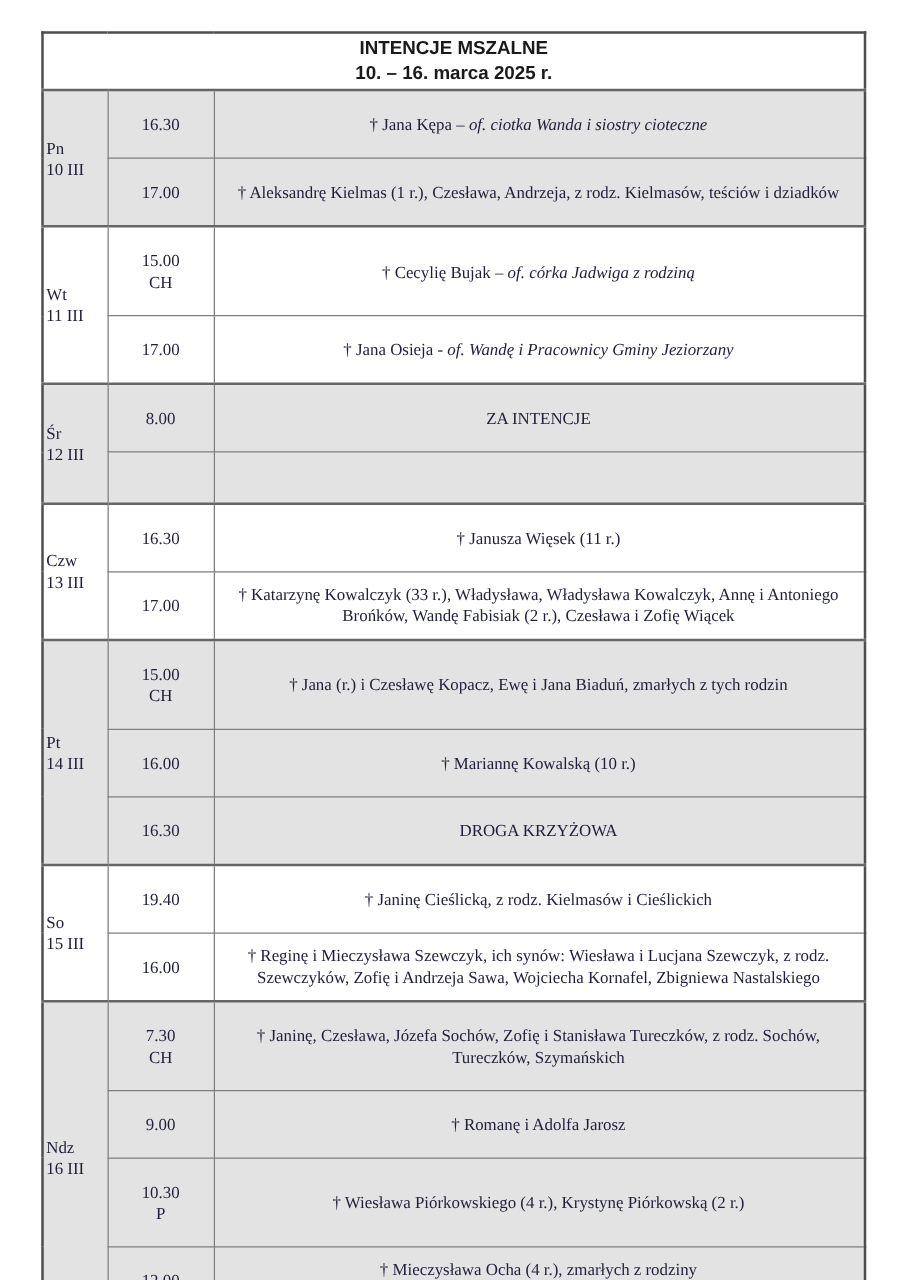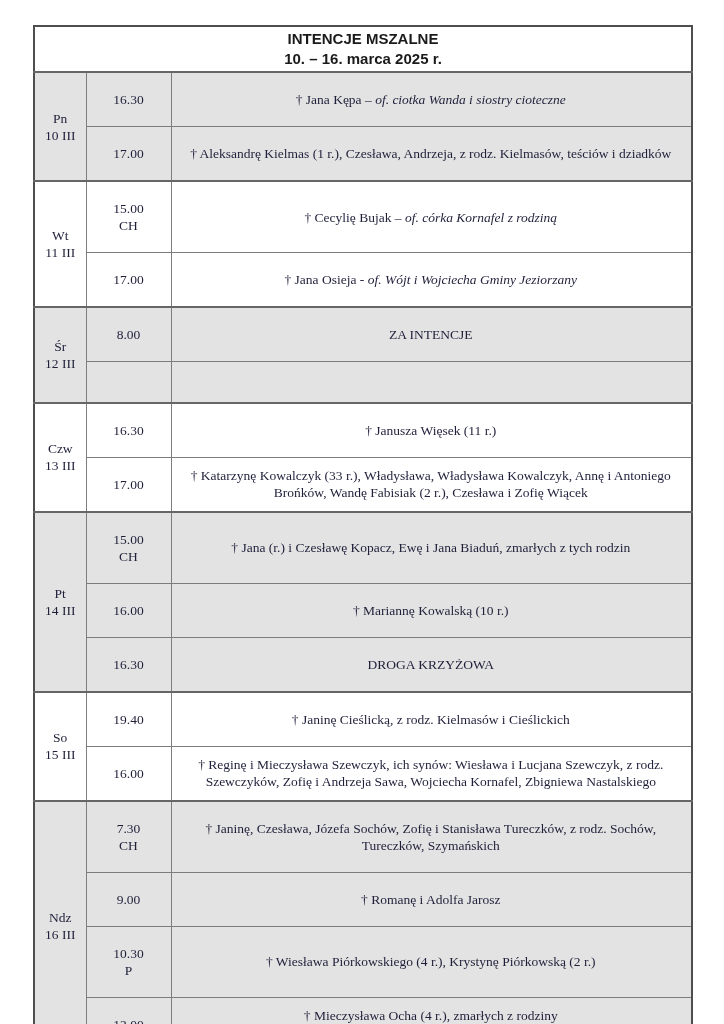--- a/index.html
+++ b/index.html
@@ -42,21 +42,20 @@
     background:#ffffff;
     text-align:center;
     font-family:"Liberation Sans", sans-serif;
     font-weight:bold;
     font-size:15px;
     line-height:20px;
     color:#1a1a1a;
     padding:2px 4px;
   }
   td.day-cell {
-    text-align:center;
     padding:2px;
   }
   td.time-cell {
     text-align:center;
     padding:18px;
   }
   td.desc-cell {
     text-align:center;
     padding:3px 6px 3px 5px;
   }
@@ -92,25 +91,25 @@
         <tr class="shaded">
           <td class="time-cell">17.00</td>
           <td class="desc-cell"><span>† Aleksandrę Kielmas (1 r.), Czesława, Andrzeja, z rodz. Kielmasów, teściów i dziadków</span></td>
         </tr>
         <tr class="plain group-start">
           <td class="day-cell" rowspan="2">
             <div>Wt</div>
             <div>11 III</div>
           </td>
           <td class="time-cell">15.00<br>CH</td>
-          <td class="desc-cell"><span>† Cecylię Bujak – </span><i>of. córka Kornafel z rodziną</i></td>
+          <td class="desc-cell"><span>† Cecylię Bujak – </span><i>of. córka Jadwiga z rodziną</i></td>
         </tr>
         <tr class="plain">
           <td class="time-cell">17.00</td>
-          <td class="desc-cell"><span>† Jana Osieja - </span><i>of. Wójt i Wojciecha Gminy Jeziorzany</i></td>
+          <td class="desc-cell"><span>† Jana Osieja - </span><i>of. Wandę i Pracownicy Gminy Jeziorzany</i></td>
         </tr>
         <tr class="shaded group-start">
           <td class="day-cell" rowspan="2">
             <div>Śr</div>
             <div>12 III</div>
           </td>
           <td class="time-cell">8.00</td>
           <td class="desc-cell"><span>ZA INTENCJE</span></td>
         </tr>
         <tr class="shaded">

